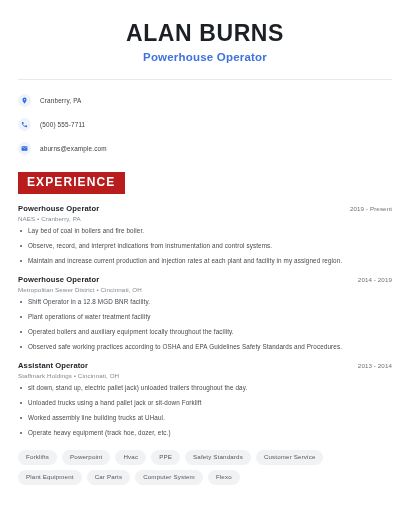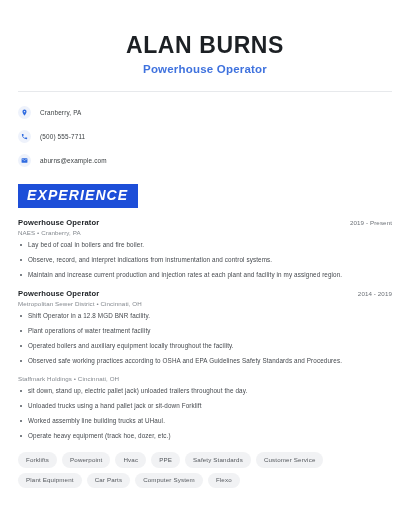--- a/index.html
+++ b/index.html
@@ -18,21 +18,21 @@
   .page {
     width: 410px;
     height: 530px;
     box-sizing: border-box;
     padding: 0 18px;
     position: relative;
   }
 
   
   .header {
-    padding-top: 32px;
+    padding-top: 20px;
     text-align: center;
   }
   .name {
     font-size: 23px;
     font-weight: bold;
     letter-spacing: 0.6px;
     color: #1c2024;
     line-height: 1.15;
     margin: 0;
   }
@@ -74,28 +74,27 @@
   .contact-text {
     font-size: 6.4px;
     color: #3c4043;
     letter-spacing: 0.15px;
   }
 
   
   .section { margin-top: 14px; }
   .section-badge {
     display: inline-block;
-    background: #1d4ed8;
+    background: #b91c1c;
     color: #ffffff;
-    font-size: 14px;
+    font-size: 12px;
     font-weight: bold;
     letter-spacing: 1.1px;
     padding: 4px 10px 4px 9px;
     line-height: 1.1;
-    font-style: italic;
   }
 
   
   .jobs { margin-top: 10px; }
   .job { margin-bottom: 9px; }
   .job-head {
     display: flex;
     justify-content: space-between;
     align-items: baseline;
   }
@@ -228,20 +227,24 @@
         <div class="job-company">Metropolitan Sewer District  •  Cincinnati, OH</div>
         <ul class="bullets">
           <li>Shift Operator in a 12.8 MGD BNR facility.</li>
           <li>Plant operations of water treatment facility</li>
           <li>Operated boilers and auxiliary equipment locally throughout the facility.</li>
           <li>Observed safe working practices according to OSHA and EPA Guidelines Safety Standards and Procedures.</li>
         </ul>
       </div>
 
       <div class="job">
+        <div class="job-head">
+          <span class="job-role">Assistant Operator</span>
+          <span class="job-dates">2013 - 2014</span>
+        </div>
         <div class="job-company">Staffmark Holdings  •  Cincinnati, OH</div>
         <ul class="bullets">
           <li>sit down, stand up, electric pallet jack) unloaded trailers throughout the day.</li>
           <li>Unloaded trucks using a hand pallet jack or sit-down Forklift</li>
           <li>Worked assembly line building trucks at UHaul.</li>
           <li>Operate heavy equipment (track hoe, dozer, etc.)</li>
         </ul>
       </div>
 
     </div>

